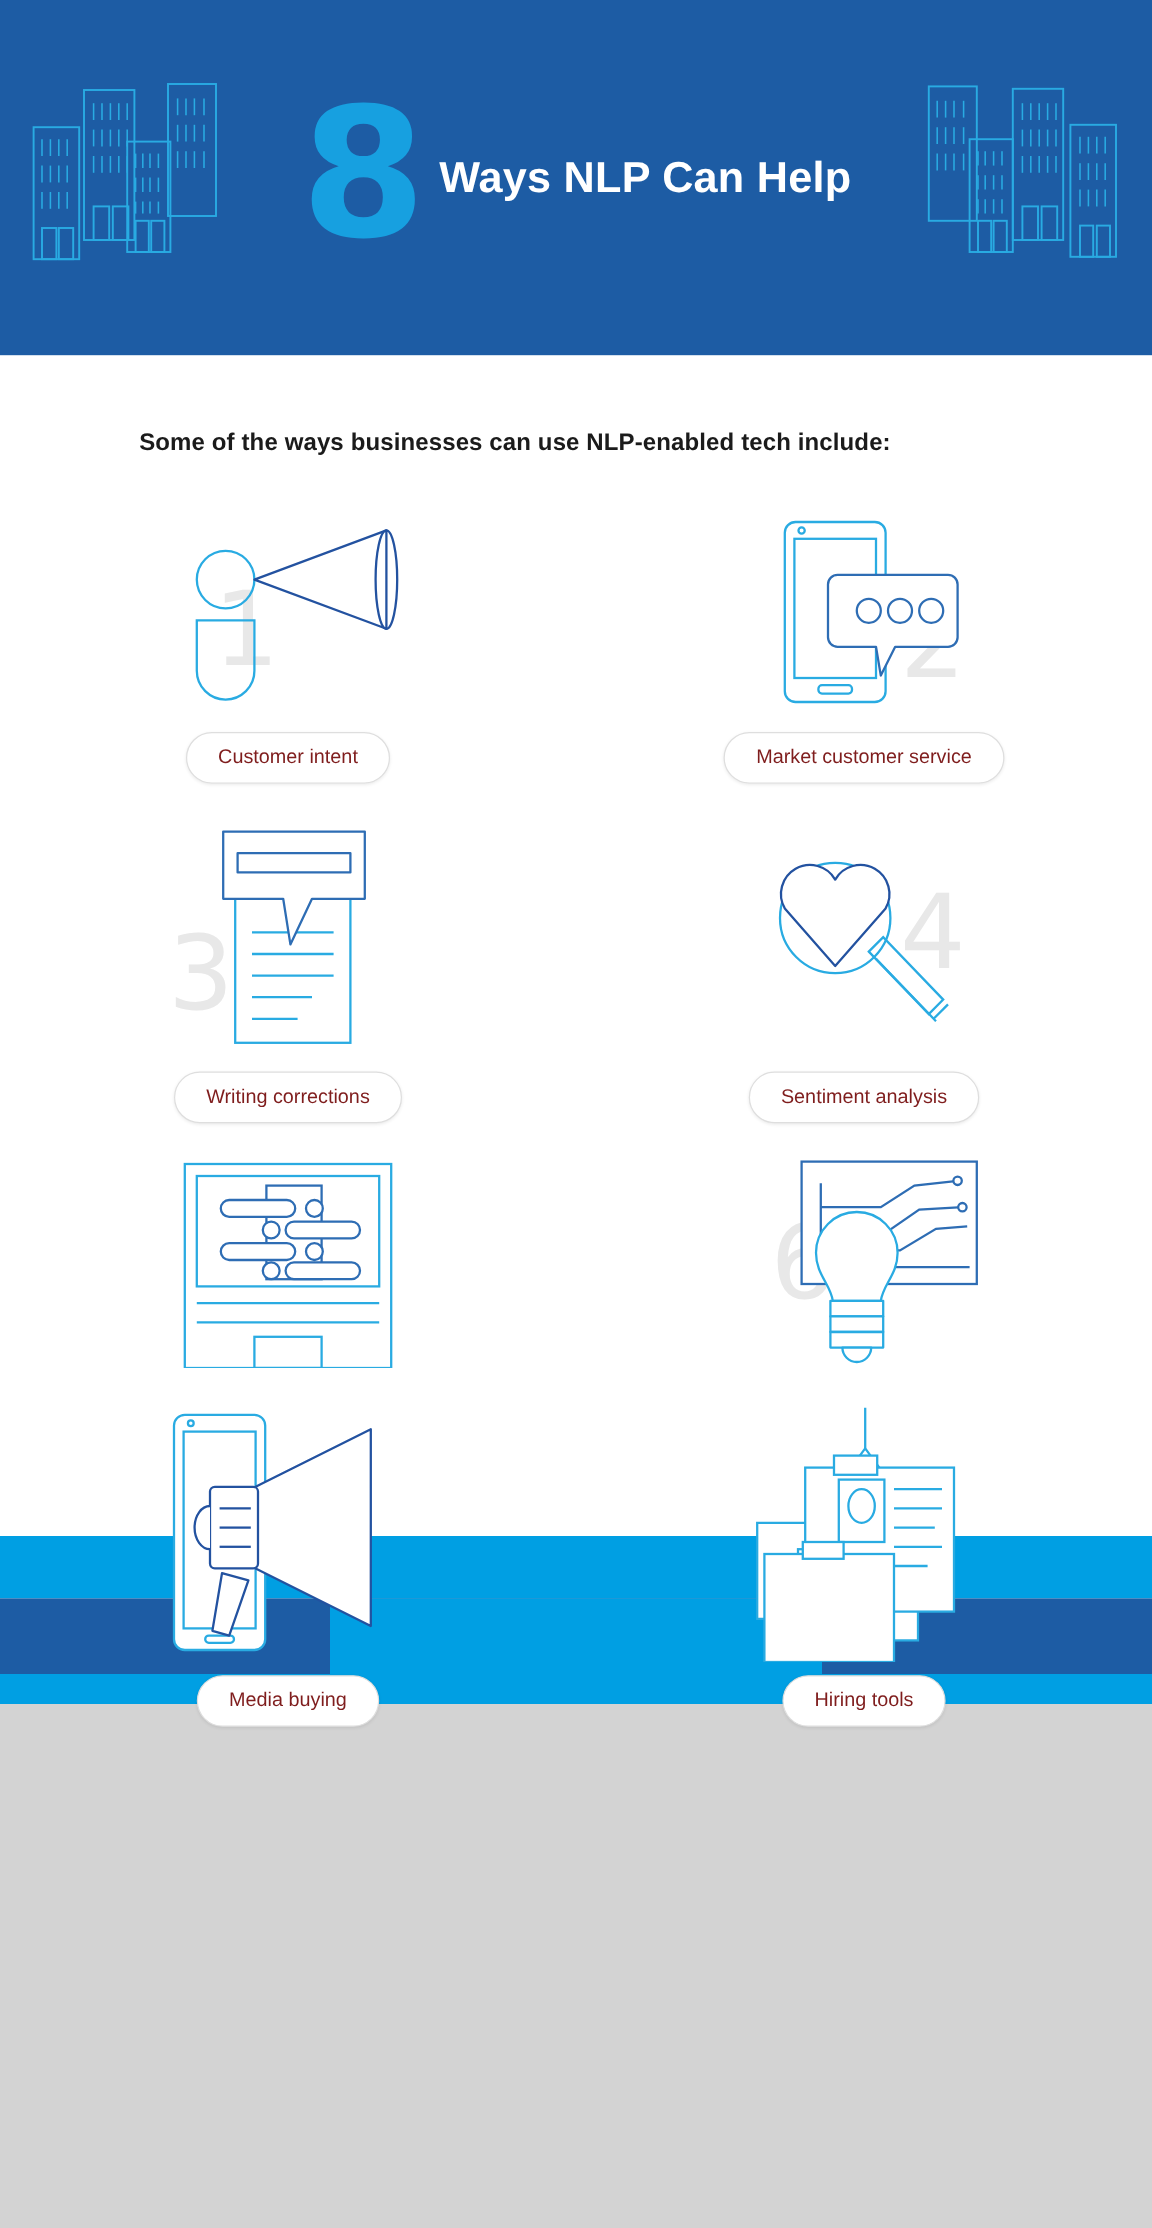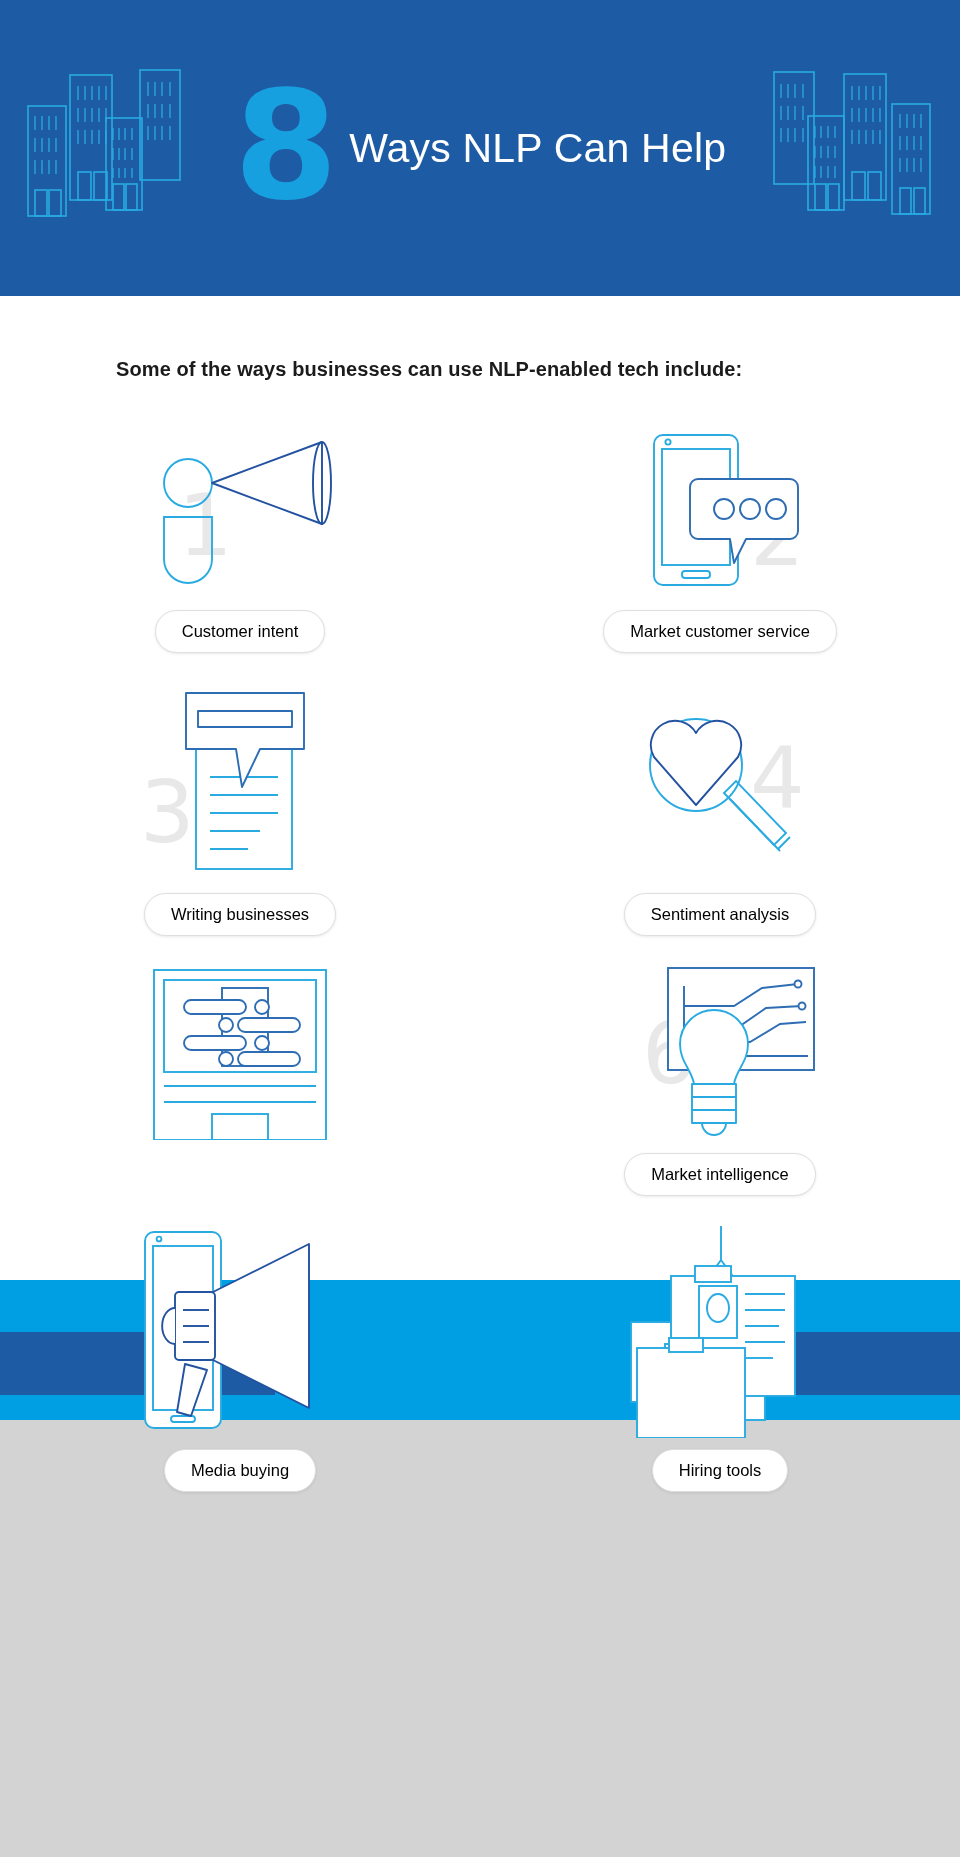--- a/index.html
+++ b/index.html
@@ -24,21 +24,21 @@
   }
   .big-eight{
     color:#17a0e0;
     font-size:150px;line-height:.82;font-weight:700;
     letter-spacing:-3px;
     margin-right:14px;margin-top:-4px;
     font-family:"DejaVu Sans","Liberation Sans",sans-serif;
   }
   .title-block{color:#ffffff;}
   .title-line{
-    font-size:41px;line-height:1.18;font-weight:400;letter-spacing:.2px;
+    font-size:36px;line-height:1.18;font-weight:700;letter-spacing:.2px;
     white-space:nowrap;
   }
 
   
   .subtitle{
     position:absolute;left:116px;top:358px;width:760px;
     font-size:20px;font-weight:700;color:#1b1b1b;letter-spacing:.1px;
   }
 
   
@@ -55,21 +55,21 @@
     position:absolute;
     font-size:86px;line-height:1;font-weight:400;color:#e8e8e8;
     font-family:"DejaVu Sans","Liberation Sans",sans-serif;
     z-index:0;user-select:none;
   }
   .icon-svg{position:relative;z-index:1;}
   .pill{
     margin-top:10px;
     background:#ffffff;border:1px solid #dedede;border-radius:26px;
     padding:11px 26px;
-    font-size:16.5px;color:#000000;white-space:nowrap;
+    font-size:16.5px;color:#7f1d1d;white-space:nowrap;
     box-shadow:0 1px 3px rgba(0,0,0,.09);
   }
 
   .row-1 .icon-wrap{height:180px;}
   .row-2 .icon-wrap{height:200px;}
   .row-3 .icon-wrap{height:185px;}
   .row-4 .icon-wrap{height:215px;}
 
   .row-1{margin-bottom:30px;}
   .row-2{margin-bottom:22px;}
@@ -316,21 +316,21 @@
               <line x1="70" y1="126" x2="138" y2="126"></line>
               <line x1="70" y1="144" x2="120" y2="144"></line>
               <line x1="70" y1="162" x2="108" y2="162"></line>
             </g>
             <g fill="#ffffff" stroke="#2e6db4" stroke-width="1.9" stroke-linejoin="round">
               <path d="M46 6 h118 v56 h-44 l-18 38 l-6 -38 h-50 z"></path>
               <rect x="58" y="24" width="94" height="16"></rect>
             </g>
           </svg>
         </div>
-        <div class="pill">Writing businesses</div>
+        <div class="pill">Writing corrections</div>
       </div>
 
       <div class="cell">
         <div class="icon-wrap">
           <div class="ghost-num" style="left:150px;top:52px;">4</div>
           <svg class="icon-svg" width="200" height="192" viewBox="0 0 200 192">
             <g fill="none" stroke="#29abe2" stroke-width="1.9">
               <circle cx="76" cy="78" r="46"></circle>
               <line x1="110" y1="112" x2="160" y2="164"></line>
               <path d="M104 106 l50 52 l12 -12 l-50 -52 z"></path>
@@ -394,21 +394,20 @@
             </g>
             <g fill="#ffffff" stroke="#29abe2" stroke-width="1.9" stroke-linejoin="round">
               <path d="M60 82 a34 34 0 0 1 68 0 c0 18 -12 26 -14 40 h-40 c-2 -14 -14 -22 -14 -40 z"></path>
               <rect x="72" y="122" width="44" height="13"></rect>
               <rect x="72" y="135" width="44" height="13"></rect>
               <rect x="72" y="148" width="44" height="13"></rect>
               <path d="M82 161 a12 12 0 0 0 24 0 z"></path>
             </g>
           </svg>
         </div>
-        <div class="pill">Market intelligence</div>
       </div>
 
     </div>
 
     <div class="row row-4 row-4-wrap">
 
       <div class="cell">
         <div class="icon-wrap">
           <div class="ghost-num" style="left:128px;top:56px;">7</div>
           <svg class="icon-svg" width="210" height="212" viewBox="0 0 210 212">

